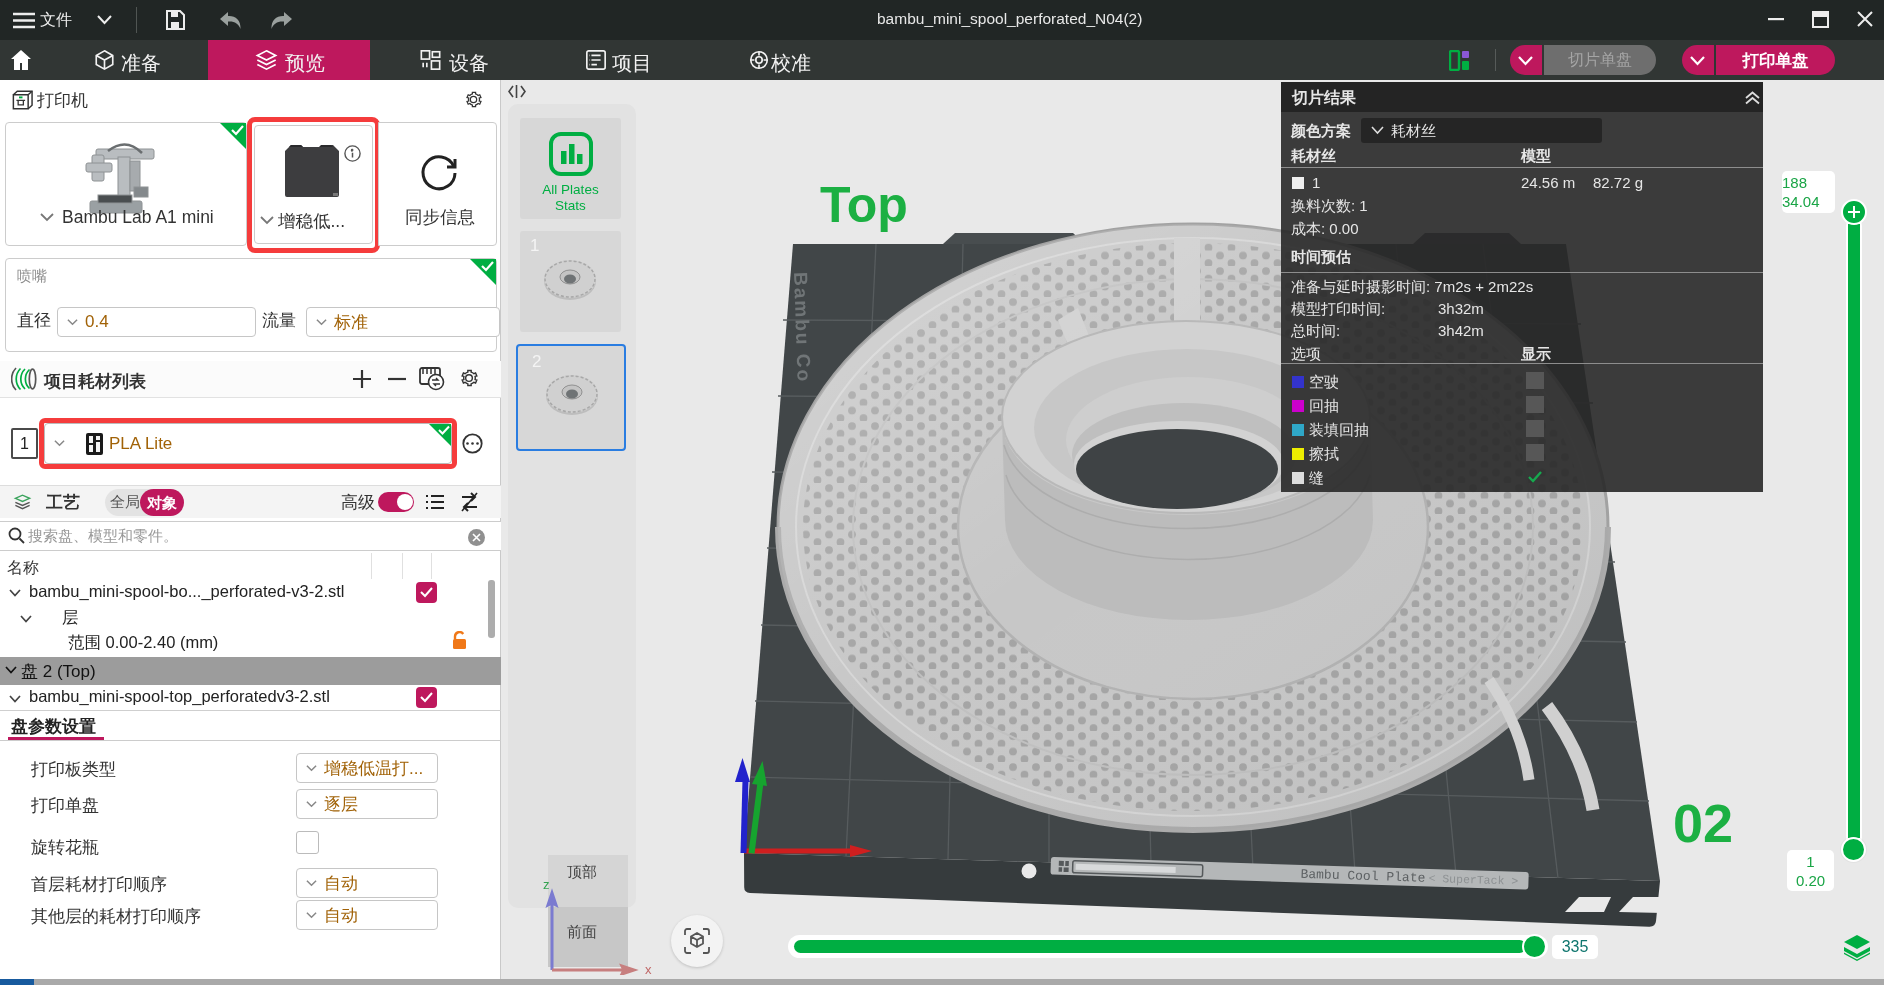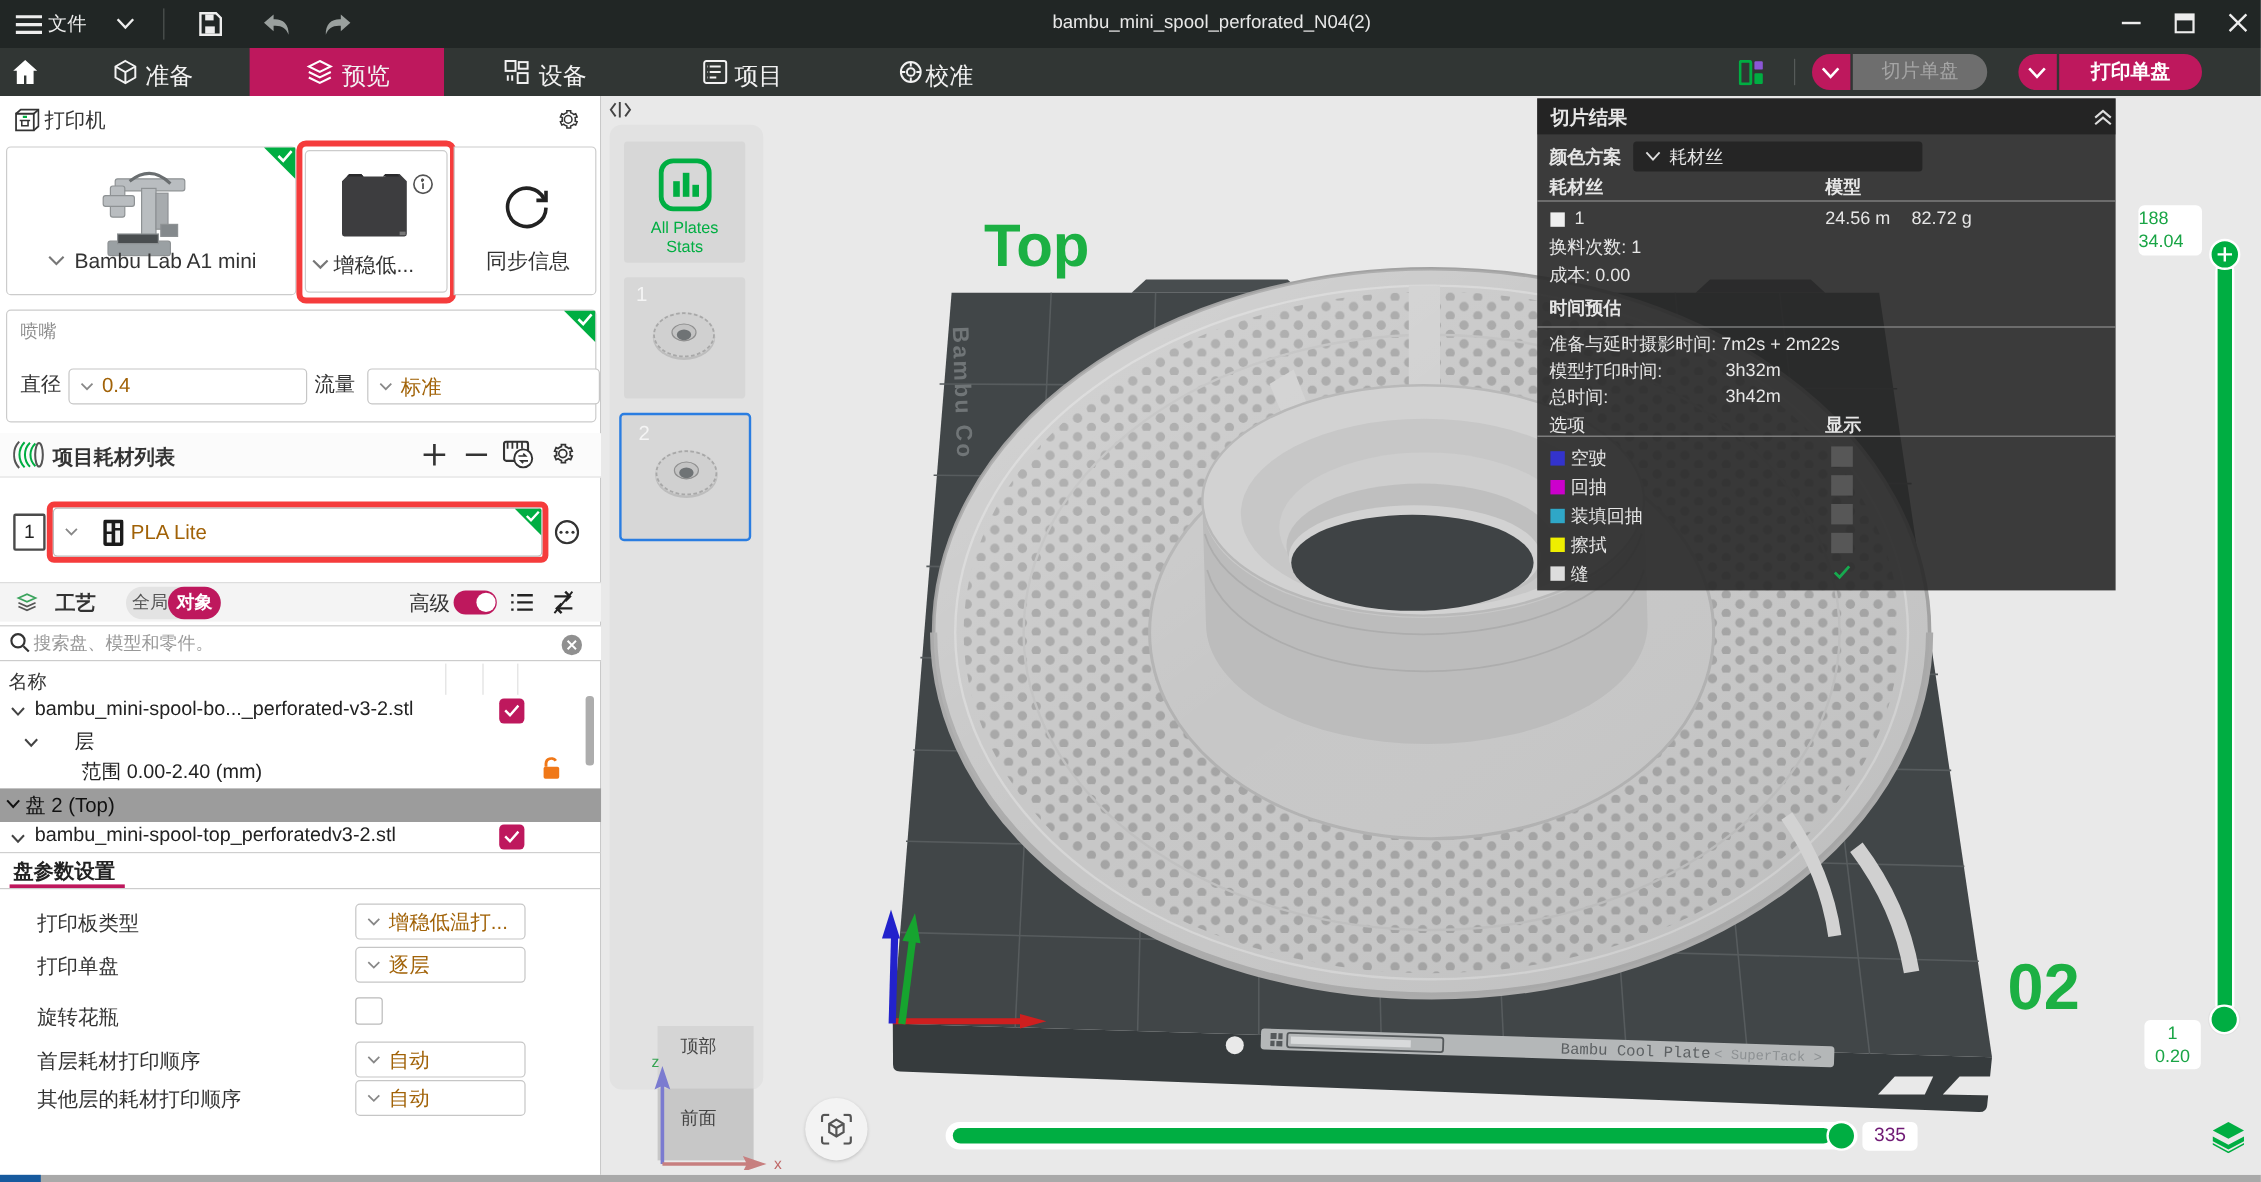--- a/index.html
+++ b/index.html
@@ -510,21 +510,21 @@
       <path d="M7,1v12M1,7h12" stroke="#fff" stroke-width="2"></path>
     </svg>
   <div class="abs" style="left:1281px;top:91px;width:53px;height:42px;background:#fff;border-radius:5px"></div>
   <div class="abs" style="left:1281px;top:93px;width:53px;text-align:left;font-size:15px;color:#1aa546;line-height:19px">188<br>34.04</div>
   <div class="abs" style="left:1340px;top:757px;width:25px;height:25px;background:#00ae42;border:2.5px solid #fff;border-radius:50%;box-shadow:0 0 0 1px rgba(0,0,0,0.03)"></div>
   <div class="abs" style="left:1286px;top:770px;width:47px;height:41px;background:#fff;border-radius:5px"></div>
   <div class="abs" style="left:1286px;top:772px;width:47px;text-align:center;font-size:15px;color:#1aa546;line-height:19px">1<br>0.20</div>
   <div class="abs" style="left:287px;top:855px;width:760px;height:23px;background:#fff;border-radius:12px"></div>
   <div class="abs" style="left:293px;top:860px;width:732px;height:13px;background:#00ae42;border-radius:7px"></div>
   <div class="abs" style="left:1021px;top:854px;width:25px;height:25px;background:#00ae42;border:2px solid #fff;border-radius:50%"></div>
-  <div class="abs" style="left:1051px;top:855px;width:46px;height:24px;background:#fff;border-radius:5px;text-align:center;font-size:16px;color:#701a75;line-height:24px">335</div>
+  <div class="abs" style="left:1051px;top:855px;width:46px;height:24px;background:#fff;border-radius:5px;text-align:center;font-size:16px;color:#0f766e;line-height:24px">335</div>
   <div class="abs" style="left:47px;top:775px;width:80px;height:52px;background:#d5d5d5"></div>
   <div class="abs" style="left:47px;top:827px;width:80px;height:60px;background:#c7c7c7"></div>
   <div class="abs" style="left:66px;top:783px;font-size:15px;color:#444">顶部</div>
   <div class="abs" style="left:66px;top:843px;font-size:15px;color:#444">前面</div>
   <svg class="abs" style="left:38px;top:795px" width="125" height="100" viewBox="0 0 125 100">
     <path d="M13,95V28M13,28l-4,2 4,-12 4,12z" stroke="#7b7bd0" stroke-width="3" fill="#7b7bd0"></path>
     <path d="M13,95h72M85,95l-2,-4 12,4-12,4z" stroke="#c77f7f" stroke-width="3" fill="#c77f7f"></path>
     <text x="4" y="14" font-size="13" fill="#36a352">z</text>
     <text x="106" y="99" font-size="13" fill="#c06868">x</text>
   </svg>

